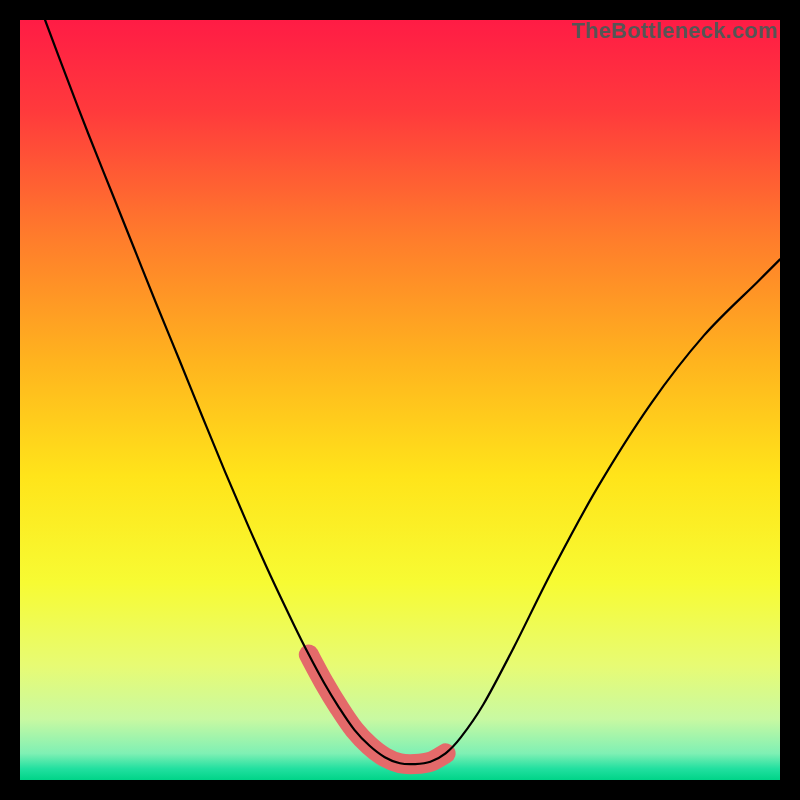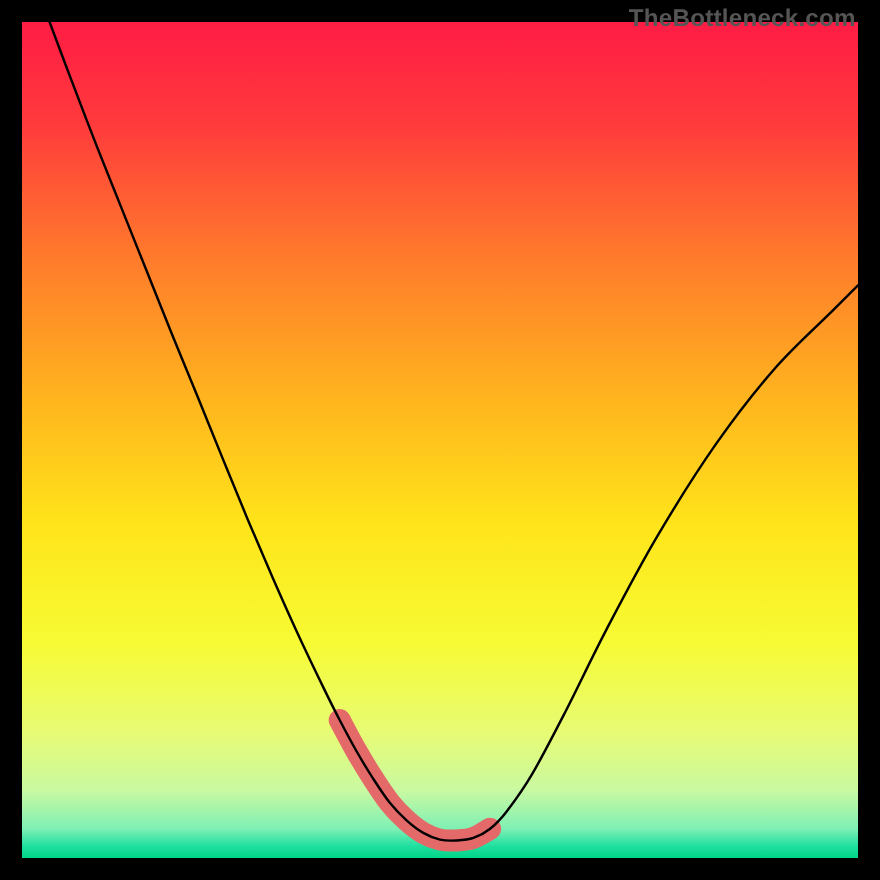--- a/index.html
+++ b/index.html
@@ -23,21 +23,21 @@
   .plot-inner {
     position: absolute;
     left: 0;
     top: 0;
     width: 760px;
     height: 760px;
     overflow: hidden;
   }
   .watermark {
     position: absolute;
-    top: 4px;
+    top: 18px;
     right: 22px;
     font-size: 22px;
     font-weight: 600;
     color: #555;
     letter-spacing: 0.2px;
     z-index: 20;
   }
   svg {
     display: block;
   }

